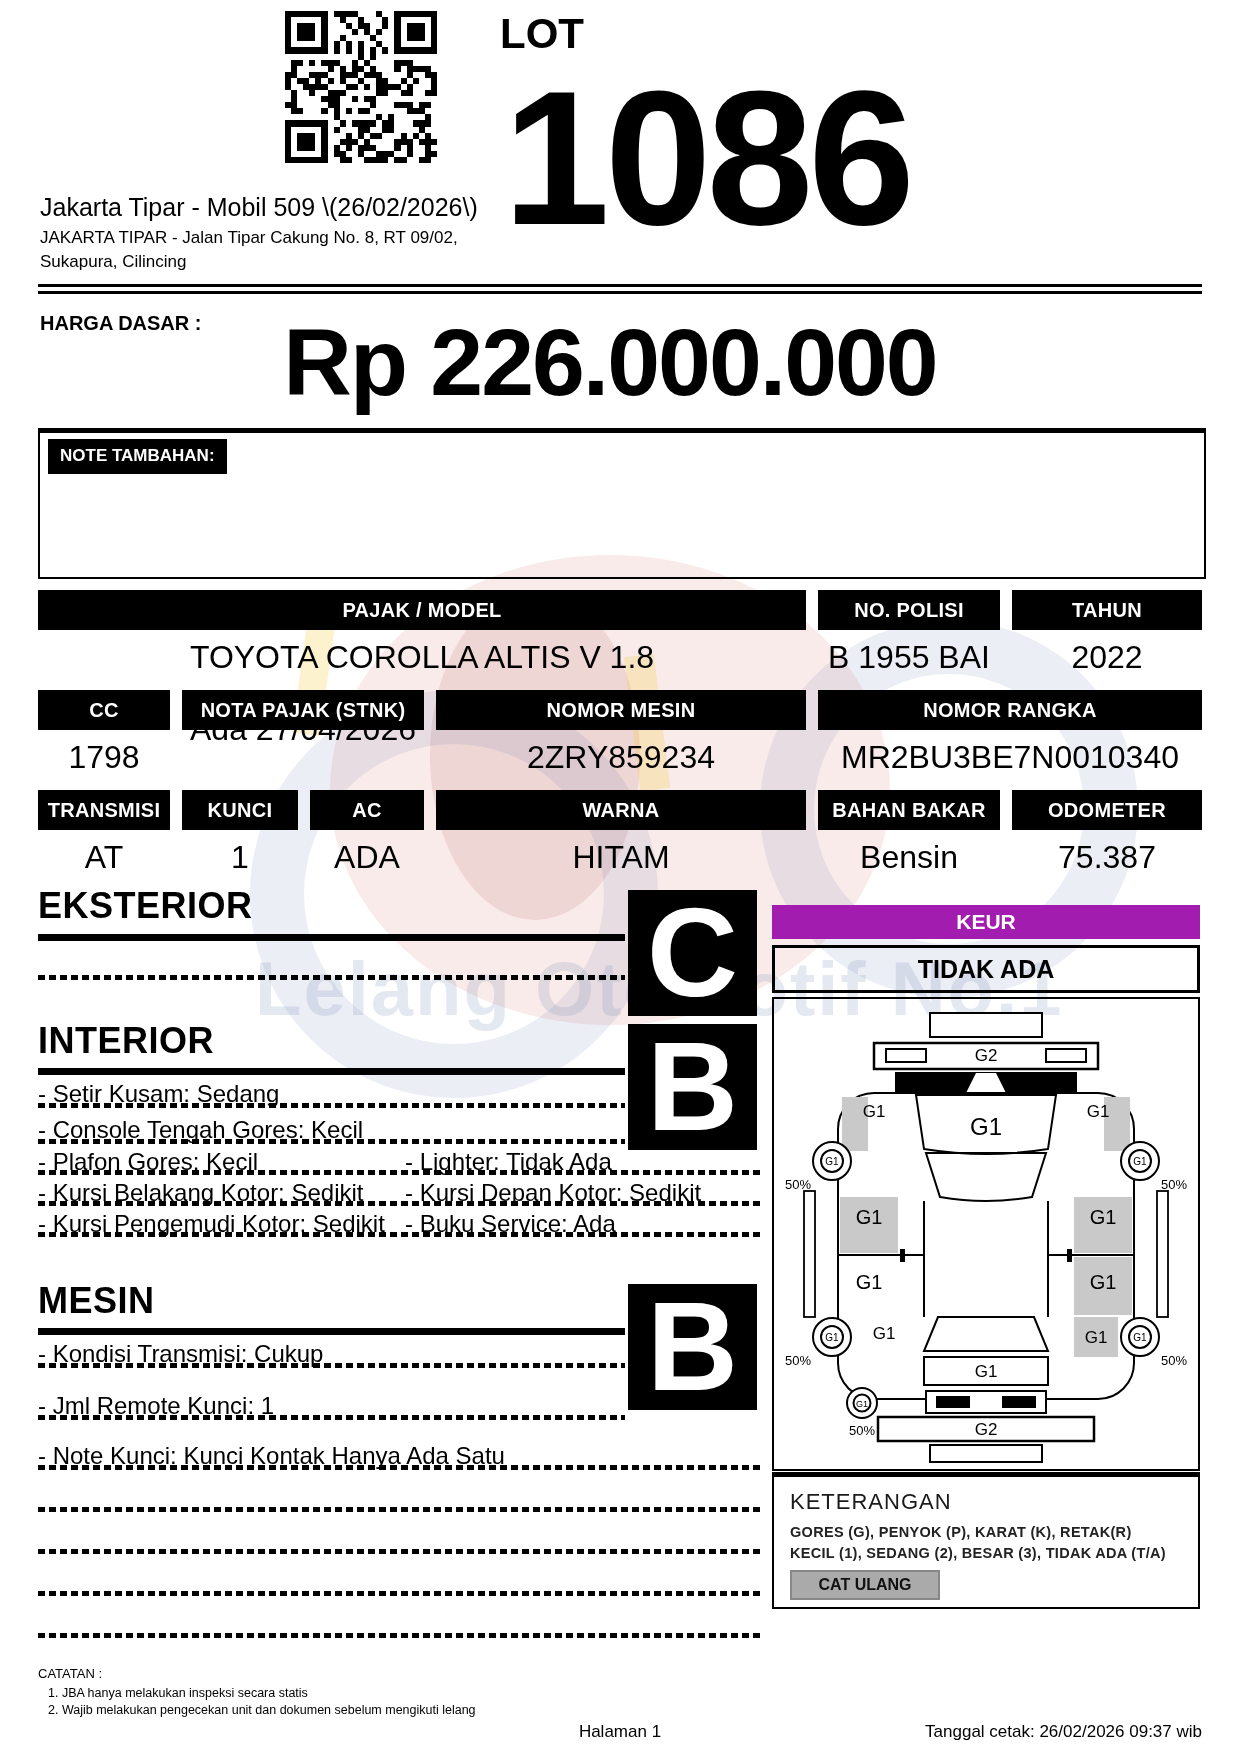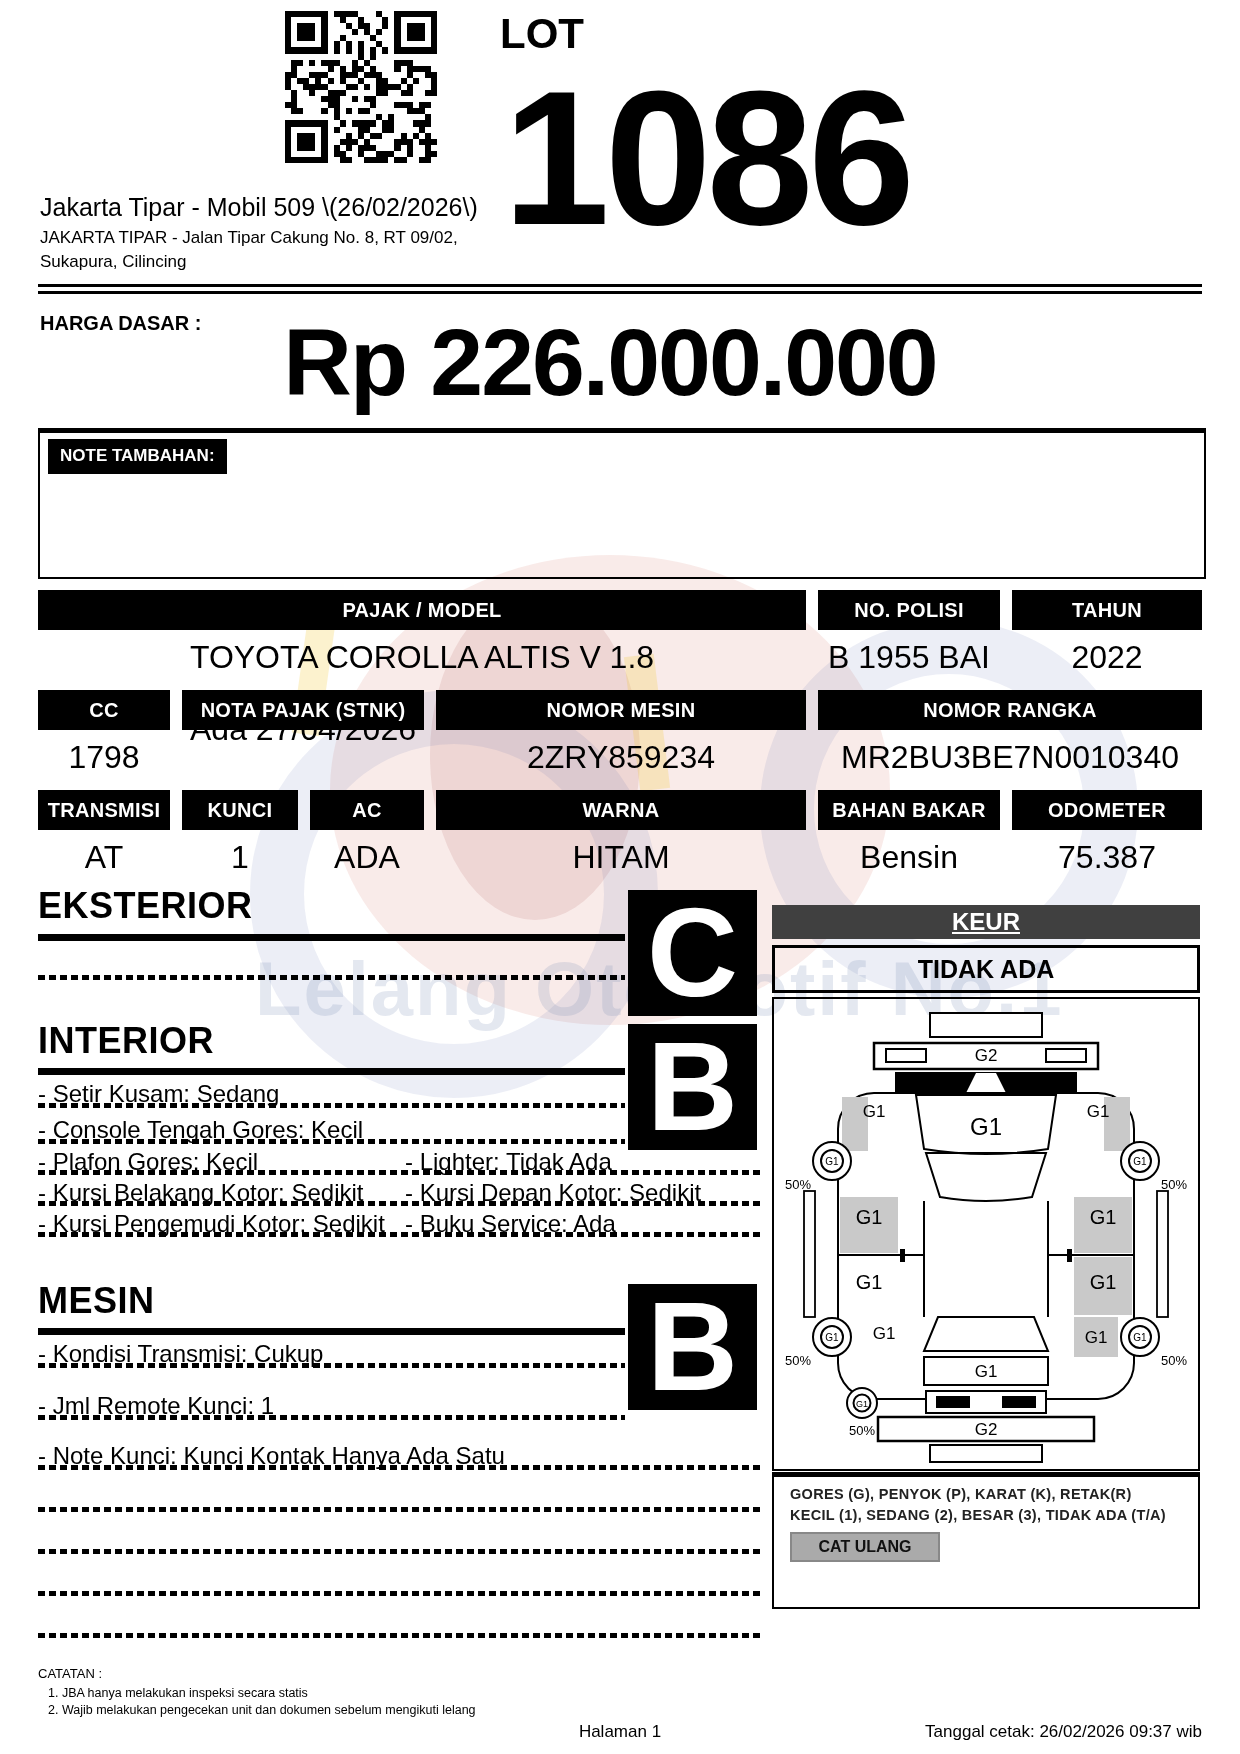--- a/index.html
+++ b/index.html
@@ -31,22 +31,22 @@
        align-items:center;justify-content:center;letter-spacing:0.3px;}
   .val{display:flex;align-items:center;justify-content:center;font-size:32px;}
   
   .sec-title{font-size:36px;font-weight:bold;letter-spacing:0.5px;}
   .sec-rule{background:#000;height:7px;}
   .dotted{height:5px;background:repeating-linear-gradient(90deg,#000 0 7px,transparent 7px 11px);}
   .grade{background:#000;color:#fff;font-weight:bold;font-size:126px;line-height:1;
          display:flex;align-items:center;justify-content:center;}
   .item{font-size:24px;white-space:nowrap;}
   
-  .keur-bar{background:#404040;color:#fff;font-weight:bold;font-size:24px;display:flex;
-            align-items:center;justify-content:center;text-decoration:underline;}
+  .keur-bar{background:#a21caf;color:#fff;font-weight:bold;font-size:21px;display:flex;
+            align-items:center;justify-content:center;}
   .keur-val{border:3px solid #000;font-size:25px;font-weight:bold;display:flex;
             align-items:center;justify-content:center;}
   .diagram-box{border:2px solid #000;}
   .ket-box{border:2px solid #000;border-top-width:5px;}
   .ket-title{font-size:22px;letter-spacing:1px;color:#1a1a1a;}
   .ket-line{font-size:14.5px;font-weight:bold;color:#222;letter-spacing:0.3px;}
   .ket-badge{background:#aaa;border:2px solid #888;color:#111;font-weight:bold;font-size:16px;
              display:inline-block;padding:4px 0;width:146px;text-align:center;}
   
   .cat-title{font-size:13px;}
@@ -535,20 +535,21 @@
         <text x="400" y="366" font-size="13">50%</text>
         <text x="212" y="378" font-size="17">G1</text>
         <text x="88" y="408" font-size="9">G1</text>
         <text x="88" y="436" font-size="13">50%</text>
         <text x="212" y="436" font-size="17">G2</text>
       </g>
     </svg>
   </div>
 
   <div class="abs z ket-box" style="left:772px;top:1472px;width:424px;height:130px;">
+    <div class="ket-title" style="margin:12px 0 0 16px;">KETERANGAN</div>
     <div class="ket-line" style="margin:9px 0 0 16px;">GORES (G), PENYOK (P), KARAT (K), RETAK(R)</div>
     <div class="ket-line" style="margin:5px 14px 0 16px;">KECIL (1), SEDANG (2), BESAR (3), TIDAK ADA (T/A)</div>
     <div class="ket-badge" style="margin:9px 0 0 16px;">CAT ULANG</div>
   </div>
 
   <div class="abs z cat-title" style="left:38px;top:1666px;">CATATAN :</div>
   <div class="abs z cat-item" style="left:48px;top:1686px;">1. JBA hanya melakukan inspeksi secara statis</div>
   <div class="abs z cat-item" style="left:48px;top:1703px;">2. Wajib melakukan pengecekan unit dan dokumen sebelum mengikuti lelang</div>
   <div class="abs z foot" style="left:500px;top:1722px;width:240px;text-align:center;">Halaman 1</div>
   <div class="abs z foot" style="left:820px;top:1722px;width:382px;text-align:right;">Tanggal cetak: 26/02/2026 09:37 wib</div>

